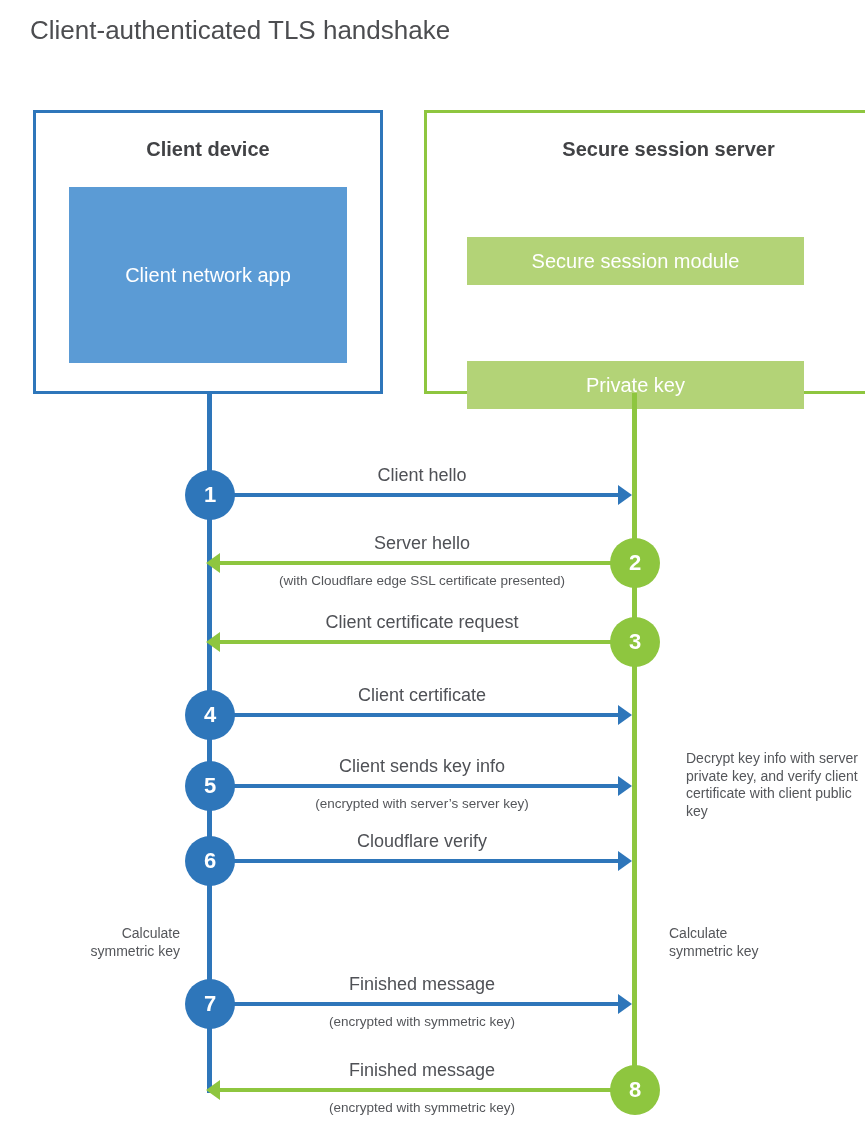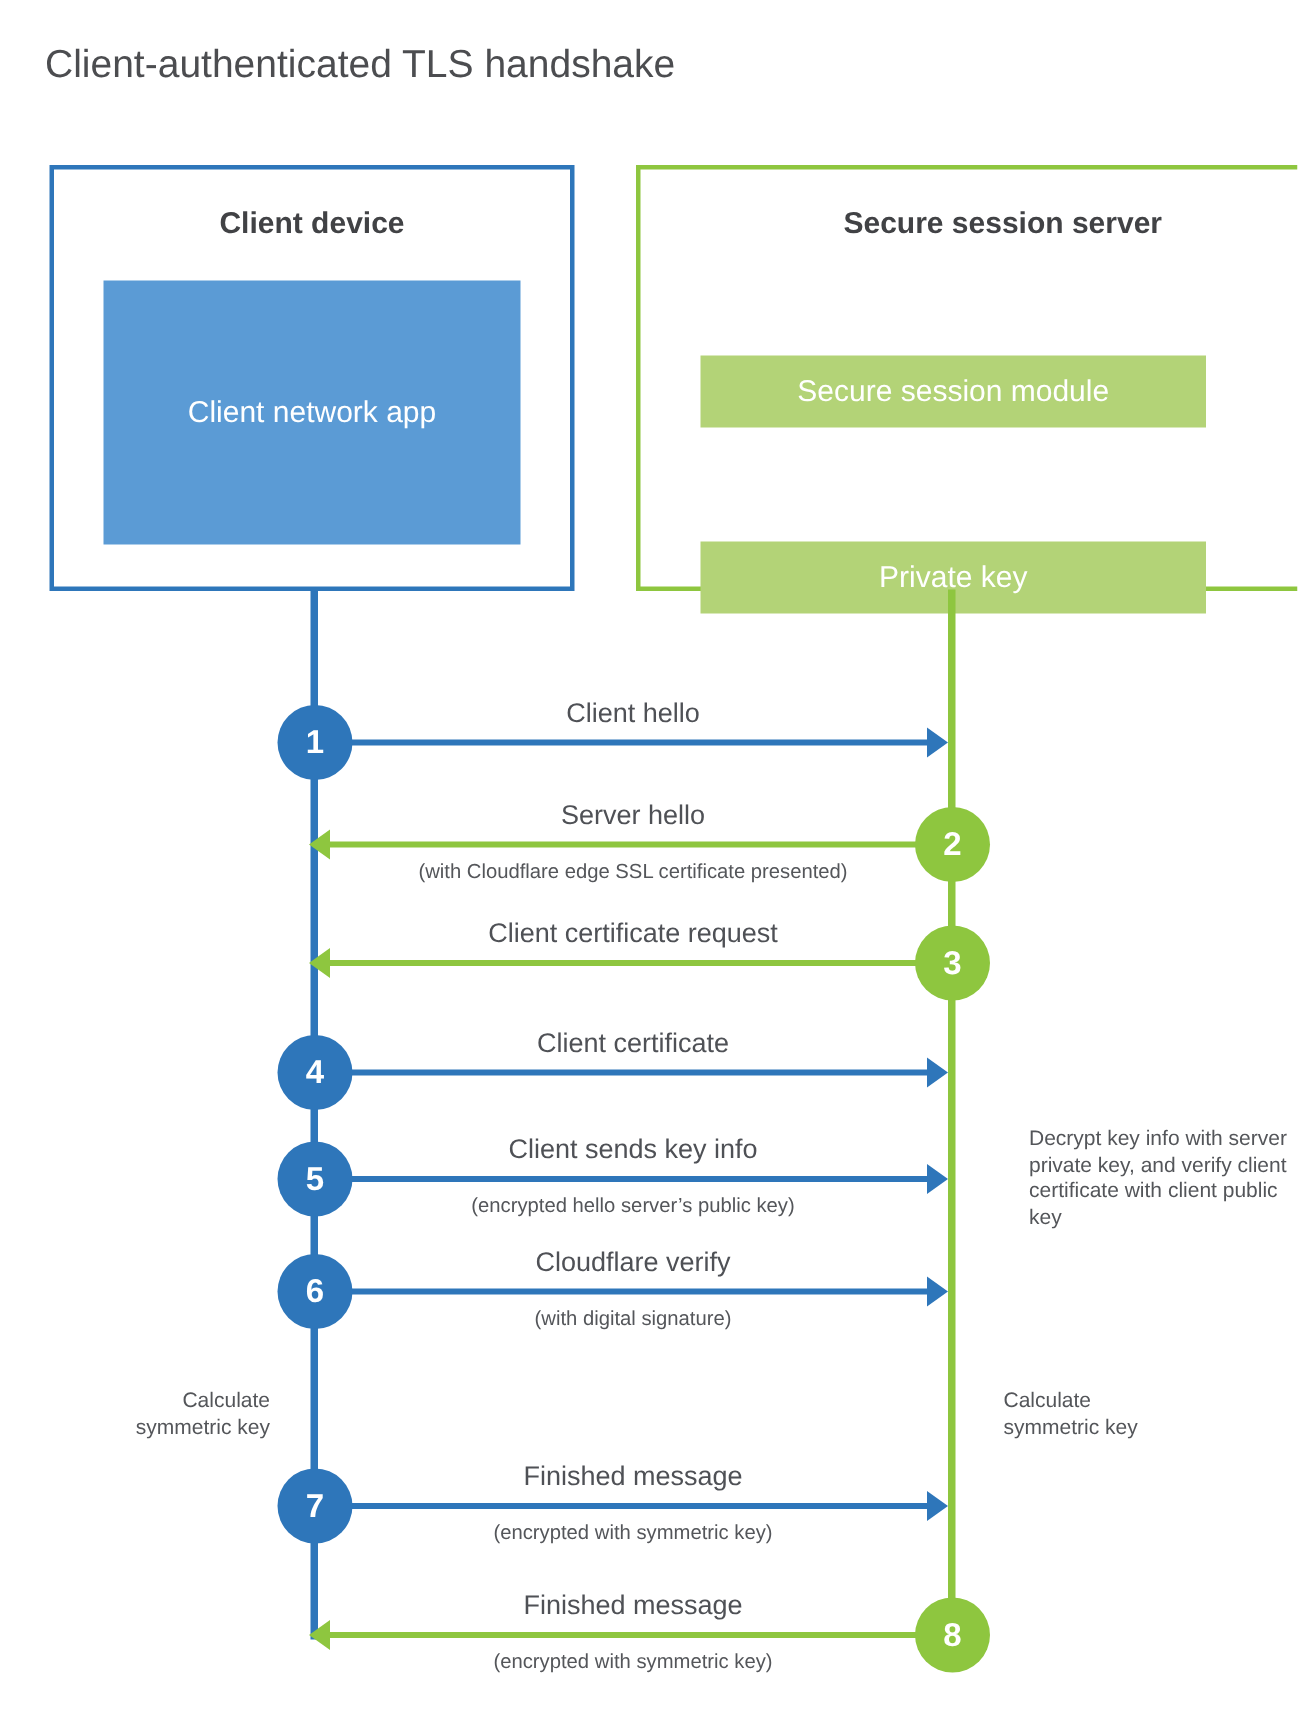--- a/index.html
+++ b/index.html
@@ -10,21 +10,21 @@
     --textGray:#54565a;
     --titleGray:#4c4d50;
     --boxTitle:#414245;
   }
   html,body{margin:0;padding:0;background:#fff;}
   .diagram{
     position:relative;width:865px;height:1146px;background:#ffffff;
     font-family:"Liberation Sans", sans-serif;overflow:hidden;
   }
   .page-title{
-    position:absolute;left:30px;top:27px;font-size:26px;font-weight:300;
+    position:absolute;left:30px;top:15px;font-size:26px;font-weight:300;
     color:var(--titleGray);
   }
   .entity-box{
     position:absolute;top:110px;height:284px;background:#fff;box-sizing:border-box;
   }
   .client-box{left:33px;width:350px;border:3px solid var(--blue);}
   .server-box{left:424px;width:489px;border:3px solid var(--green);}
   .entity-title{
     margin-top:25px;text-align:center;font-size:20px;font-weight:bold;color:var(--boxTitle);
   }
@@ -107,27 +107,26 @@
 
   <div class="circle circle-blue" style="top:690px">4</div>
   <div class="hline hline-right" style="top:713px"></div>
   <div class="ah ah-right" style="top:705px"></div>
   <div class="arrow-label" style="top:685px">Client certificate</div>
 
   <div class="circle circle-blue" style="top:761px">5</div>
   <div class="hline hline-right" style="top:784px"></div>
   <div class="ah ah-right" style="top:776px"></div>
   <div class="arrow-label" style="top:756px">Client sends key info</div>
-  <div class="arrow-sub" style="top:796px">(encrypted hello server’s public key)</div>
+  <div class="arrow-sub" style="top:796px">(encrypted with server’s server key)</div>
 
   <div class="circle circle-blue" style="top:836px">6</div>
   <div class="hline hline-right" style="top:859px"></div>
   <div class="ah ah-right" style="top:851px"></div>
   <div class="arrow-label" style="top:831px">Cloudflare verify</div>
-  <div class="arrow-sub" style="top:871px">(with digital signature)</div>
 
   <div class="note note-decrypt">Decrypt key info with server private key, and verify client certificate with client public key</div>
   <div class="note note-calc-left">Calculate symmetric key</div>
   <div class="note note-calc-right">Calculate symmetric key</div>
 
   <div class="circle circle-blue" style="top:979px">7</div>
   <div class="hline hline-right" style="top:1002px"></div>
   <div class="ah ah-right" style="top:994px"></div>
   <div class="arrow-label" style="top:974px">Finished message</div>
   <div class="arrow-sub" style="top:1014px">(encrypted with symmetric key)</div>

